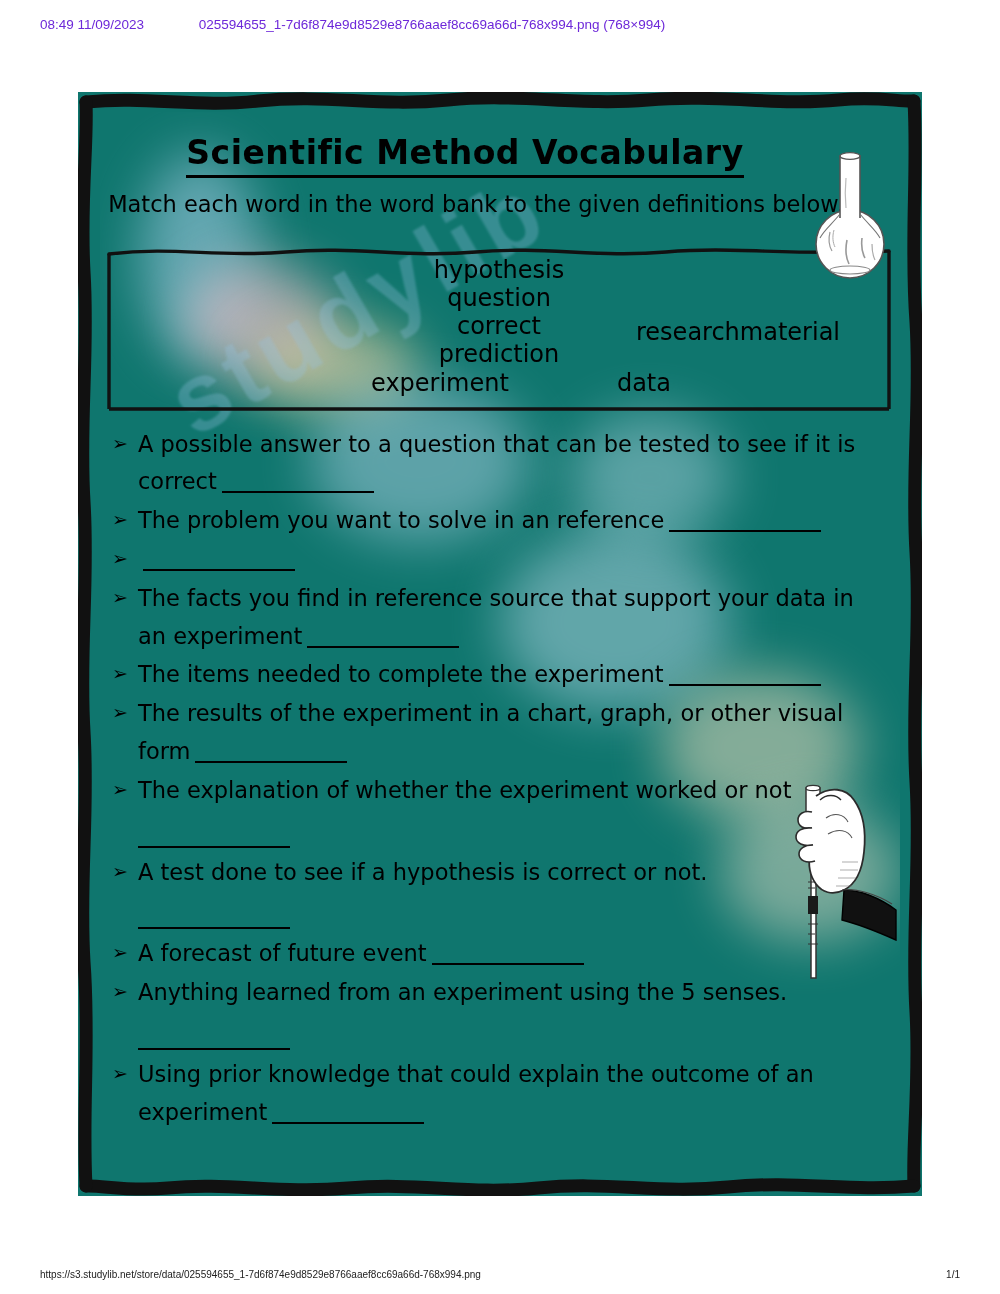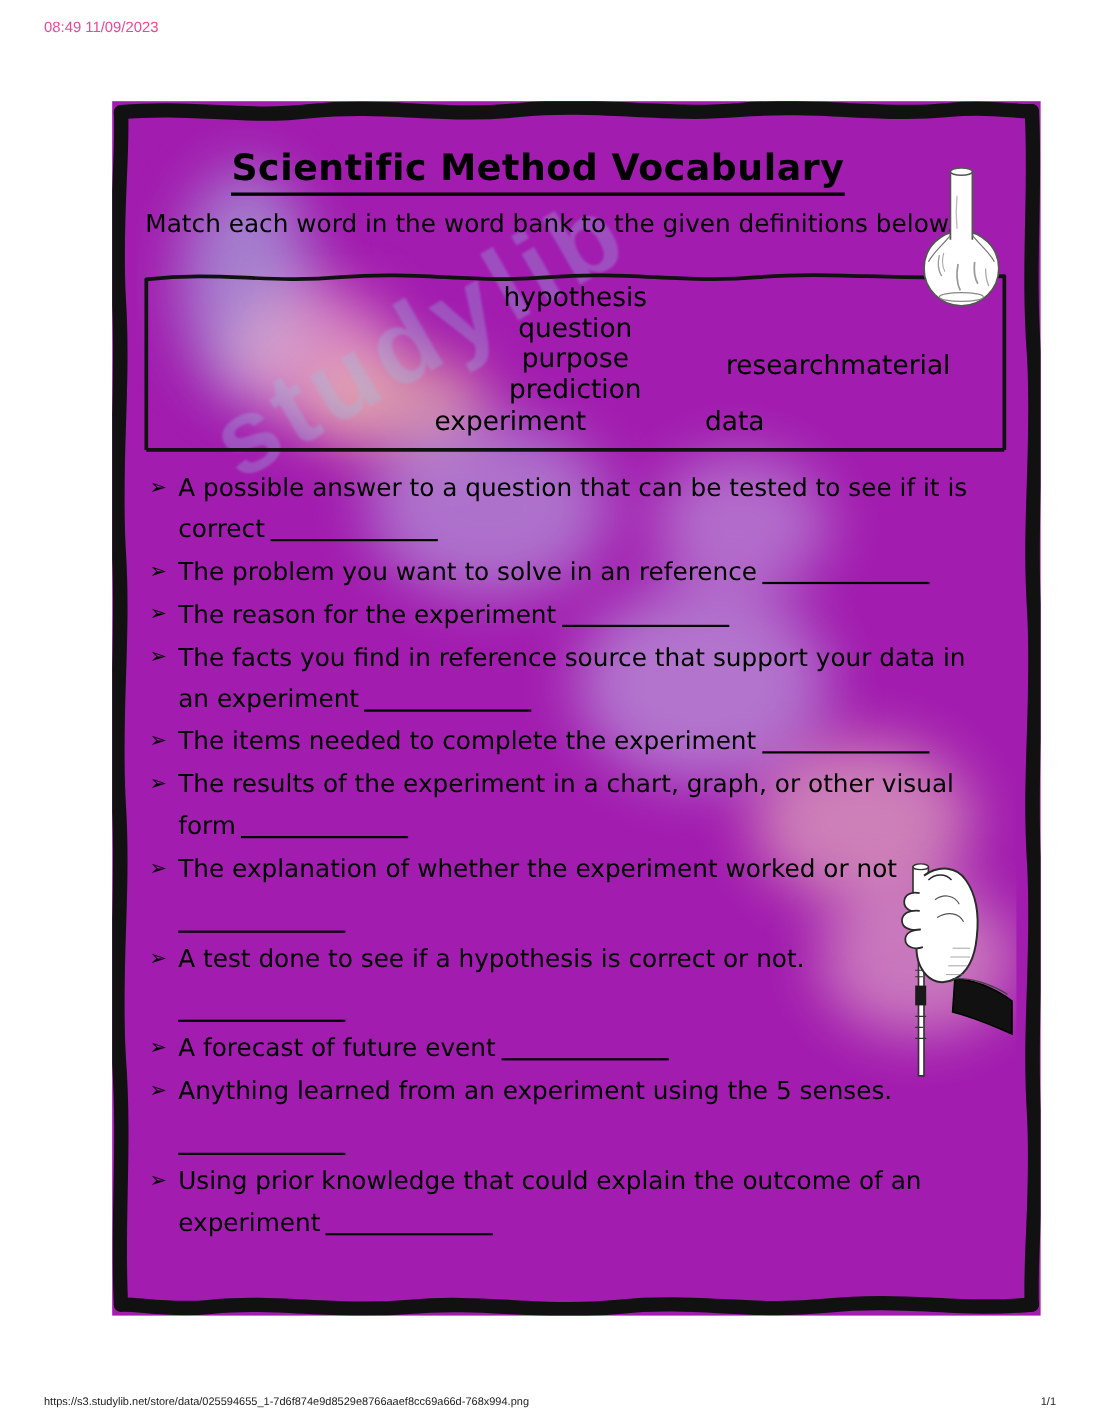--- a/index.html
+++ b/index.html
@@ -19,21 +19,21 @@
   
   .print-header {
     position: absolute;
     top: 0;
     left: 0;
     width: 864px;
     height: 48px;
     display: flex;
     align-items: center;
     font-size: 13.5px;
-    color: #ec4899;
+    color: #6d28d9;
   }
   .print-header .ph-left {
     position: absolute;
     left: 40px;
     white-space: nowrap;
   }
   .print-header .ph-center {
     position: absolute;
     left: 50%;
     transform: translateX(-50%);
@@ -63,22 +63,21 @@
     margin-left: 36px;
   }
 
   
   .sheet {
     position: absolute;
     left: 78px;
     top: 92px;
     width: 844px;
     height: 1104px;
-    background: #a21caf;
-    margin-left: 24px;
+    background: #0f766e;
   }
 
   
   .frame-svg {
     position: absolute;
     left: 0;
     top: 0;
     width: 844px;
     height: 1104px;
     pointer-events: none;
@@ -242,20 +241,21 @@
     width: 120px;
     height: 222px;
     z-index: 3;
   }
 </style>
 </head>
 <body>
 
 <div class="print-header">
   <div class="ph-left">08:49 11/09/2023</div>
+  <div class="ph-center">025594655_1-7d6f874e9d8529e8766aaef8cc69a66d-768x994.png (768×994)</div>
 </div>
 
 <div class="sheet">
 
   <svg class="frame-svg" viewBox="0 0 844 1104" preserveAspectRatio="none">
     <path d="M8,10 C 70,4 120,16 180,9 C 250,2 300,15 370,8 C 440,1 500,14 570,8 C 640,2 700,14 760,8 C 800,4 820,10 836,9" fill="none" stroke="#111" stroke-width="13" stroke-linecap="round"></path>
     <path d="M836,9 C 840,80 832,150 838,230 C 843,310 833,380 838,460 C 843,540 833,610 838,690 C 843,770 833,840 838,920 C 842,990 834,1050 836,1094" fill="none" stroke="#111" stroke-width="13" stroke-linecap="round"></path>
     <path d="M836,1094 C 770,1100 720,1088 650,1095 C 580,1102 530,1089 460,1096 C 390,1103 340,1090 270,1096 C 200,1102 150,1090 90,1096 C 50,1100 24,1093 8,1094" fill="none" stroke="#111" stroke-width="13" stroke-linecap="round"></path>
     <path d="M8,1094 C 4,1020 12,950 6,870 C 1,790 11,720 6,640 C 1,560 11,490 6,410 C 1,330 11,260 6,180 C 2,110 10,50 8,10" fill="none" stroke="#111" stroke-width="13" stroke-linecap="round"></path>
   </svg>
@@ -331,21 +331,21 @@
         <svg class="wordbank-border" viewBox="0 0 786 170" preserveAspectRatio="none">
           <path d="M3,12 C 70,4 110,16 180,10 C 250,4 300,16 370,10 C 440,4 490,16 560,10 C 630,4 680,14 783,9" fill="none" stroke="#111" stroke-width="3.4" stroke-linecap="round"></path>
           <line x1="783" y1="9" x2="783" y2="167" stroke="#111" stroke-width="3.4"></line>
           <line x1="783" y1="167" x2="3" y2="167" stroke="#111" stroke-width="3.4"></line>
           <line x1="3" y1="167" x2="3" y2="12" stroke="#111" stroke-width="3.4"></line>
         </svg>
         <div class="wb-rows">
           <div class="wb-row wb-row-1">
             <span>hypothesis</span>
             <span>question</span>
-            <span>purpose</span>
+            <span>correct</span>
             <span>prediction</span>
           </div>
           <div class="wb-row wb-row-2">
             <span>research</span>
             <span>material</span>
           </div>
           <div class="wb-row wb-row-3">
             <span>experiment</span>
             <span>data</span>
           </div>
@@ -359,21 +359,21 @@
           <span>A possible answer to a question that can be tested to see if it is correct</span><span class="blank"></span>
         </li>
 
         <li class="li-wide">
           <span class="bullet">➢</span>
           <span>The problem you want to solve in an reference</span><span class="blank"></span>
         </li>
 
         <li class="li-wide">
           <span class="bullet">➢</span>
-          <span>The reason for the experiment</span><span class="blank"></span>
+          <span class="blank"></span>
         </li>
 
         <li class="li-wide">
           <span class="bullet">➢</span>
           <span>The facts you find in reference source that support your data in an experiment</span><span class="blank"></span>
         </li>
 
         <li class="li-wide">
           <span class="bullet">➢</span>
           <span>The items needed to complete the experiment</span><span class="blank"></span>

